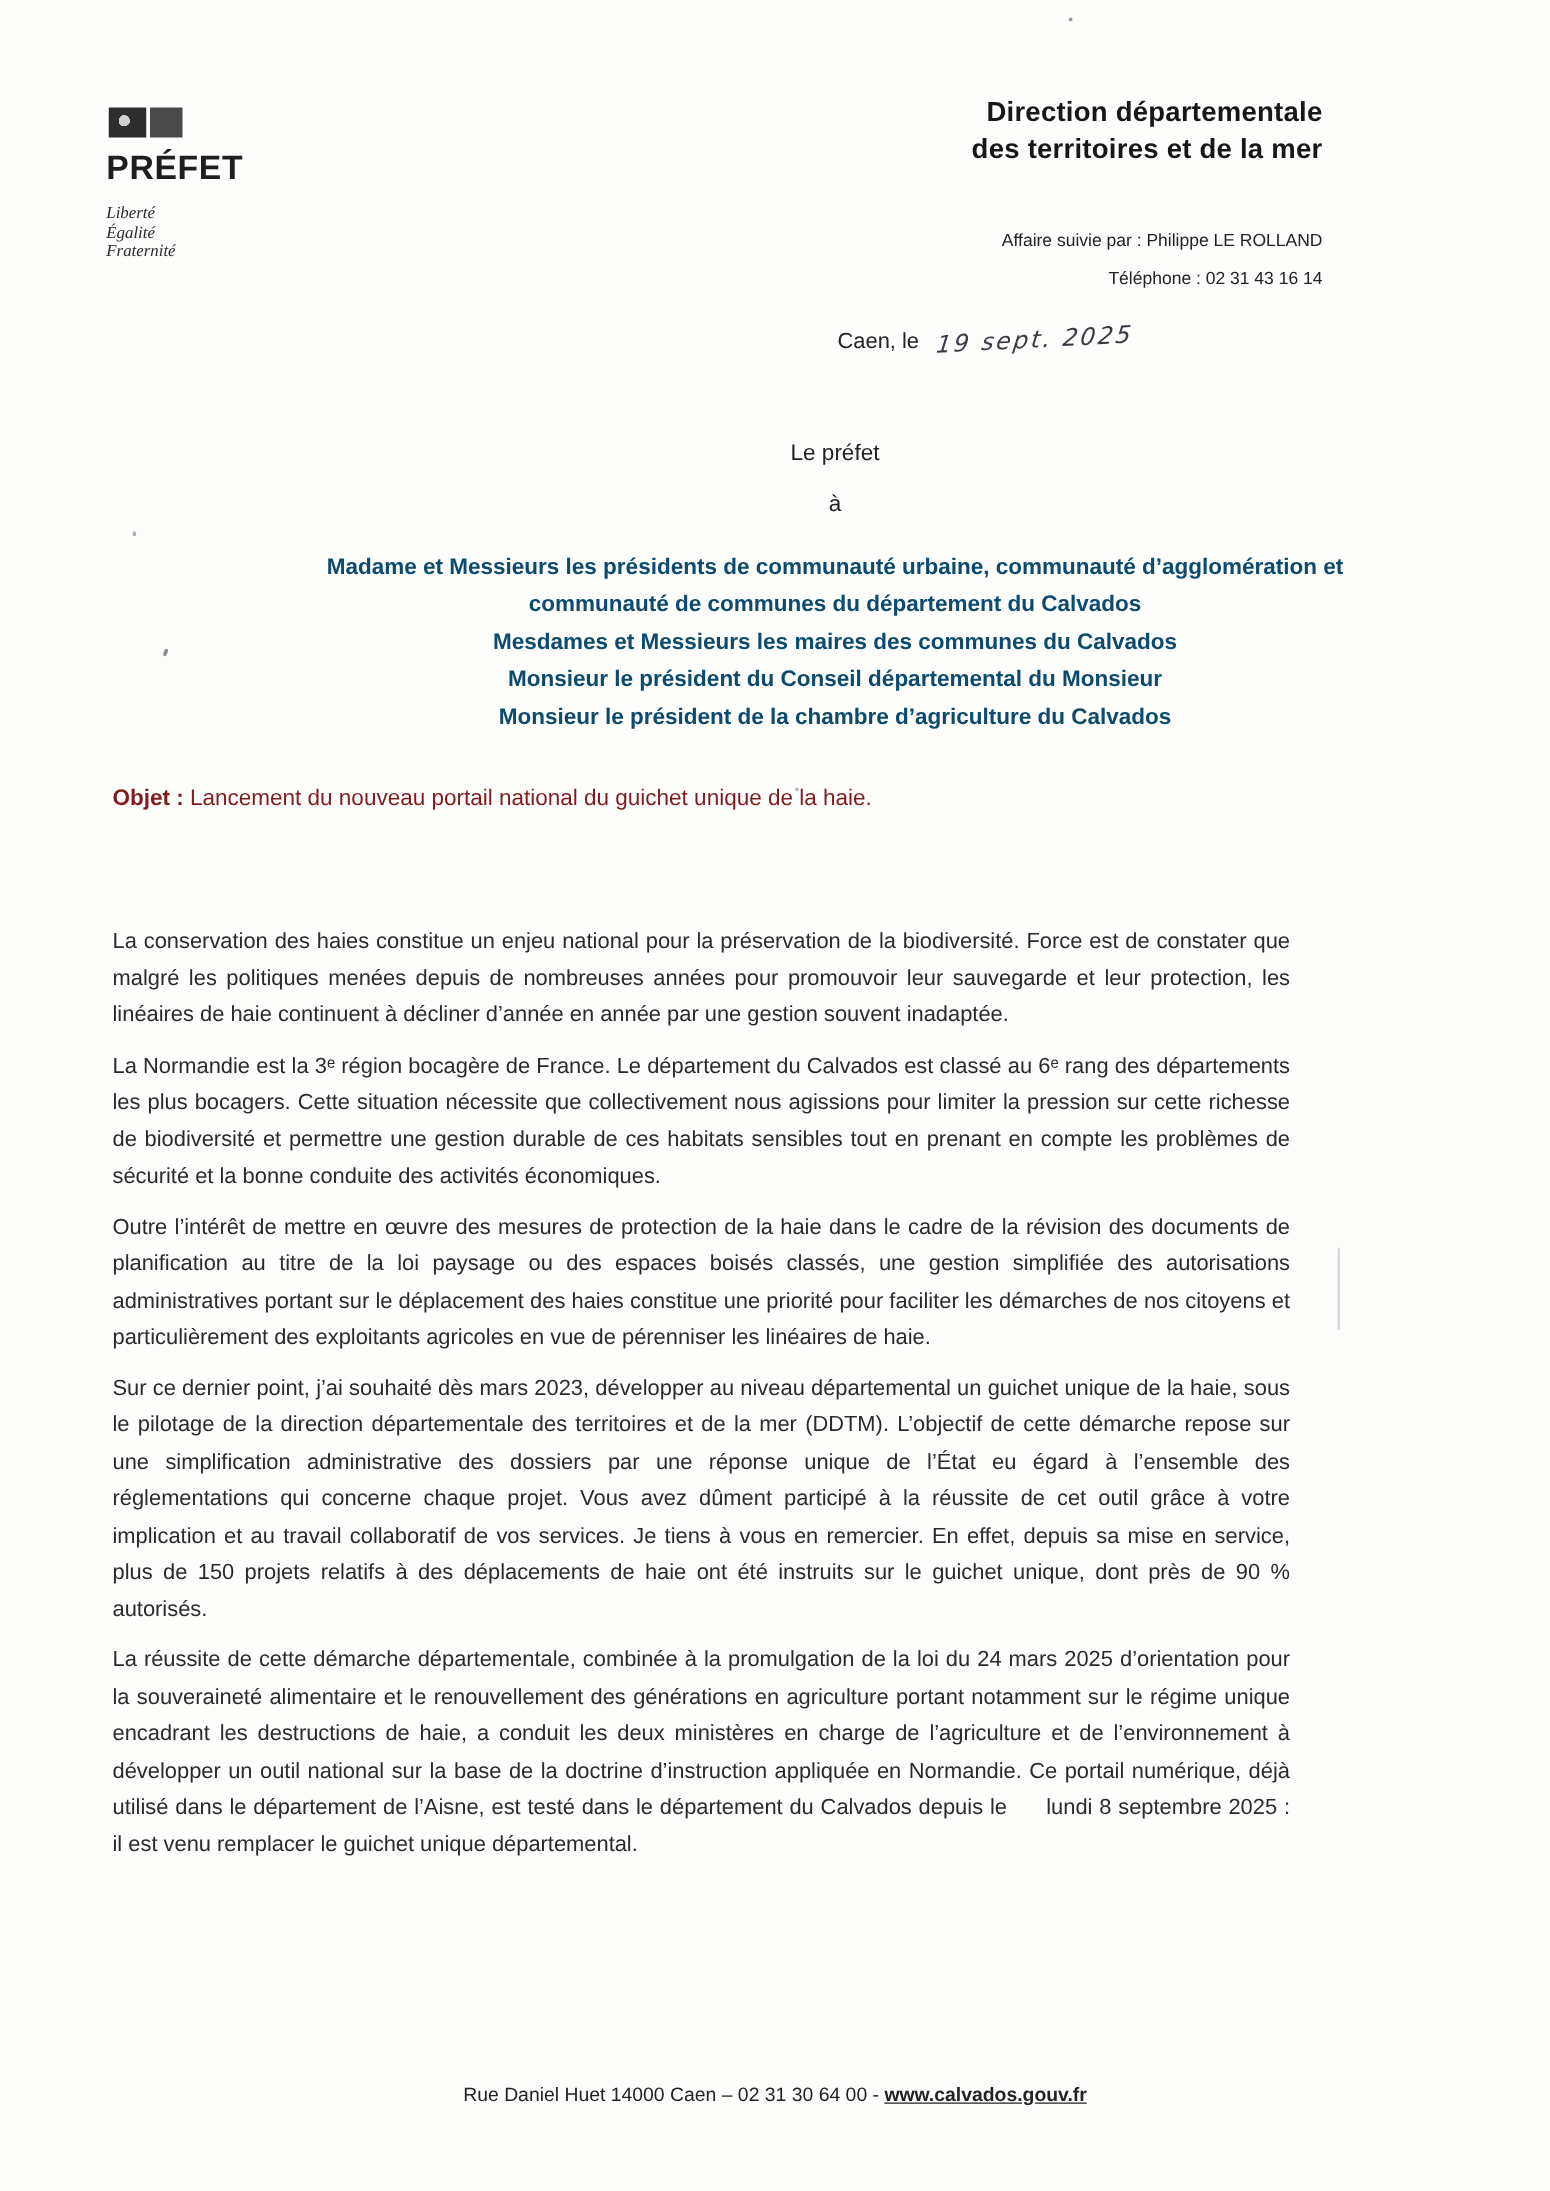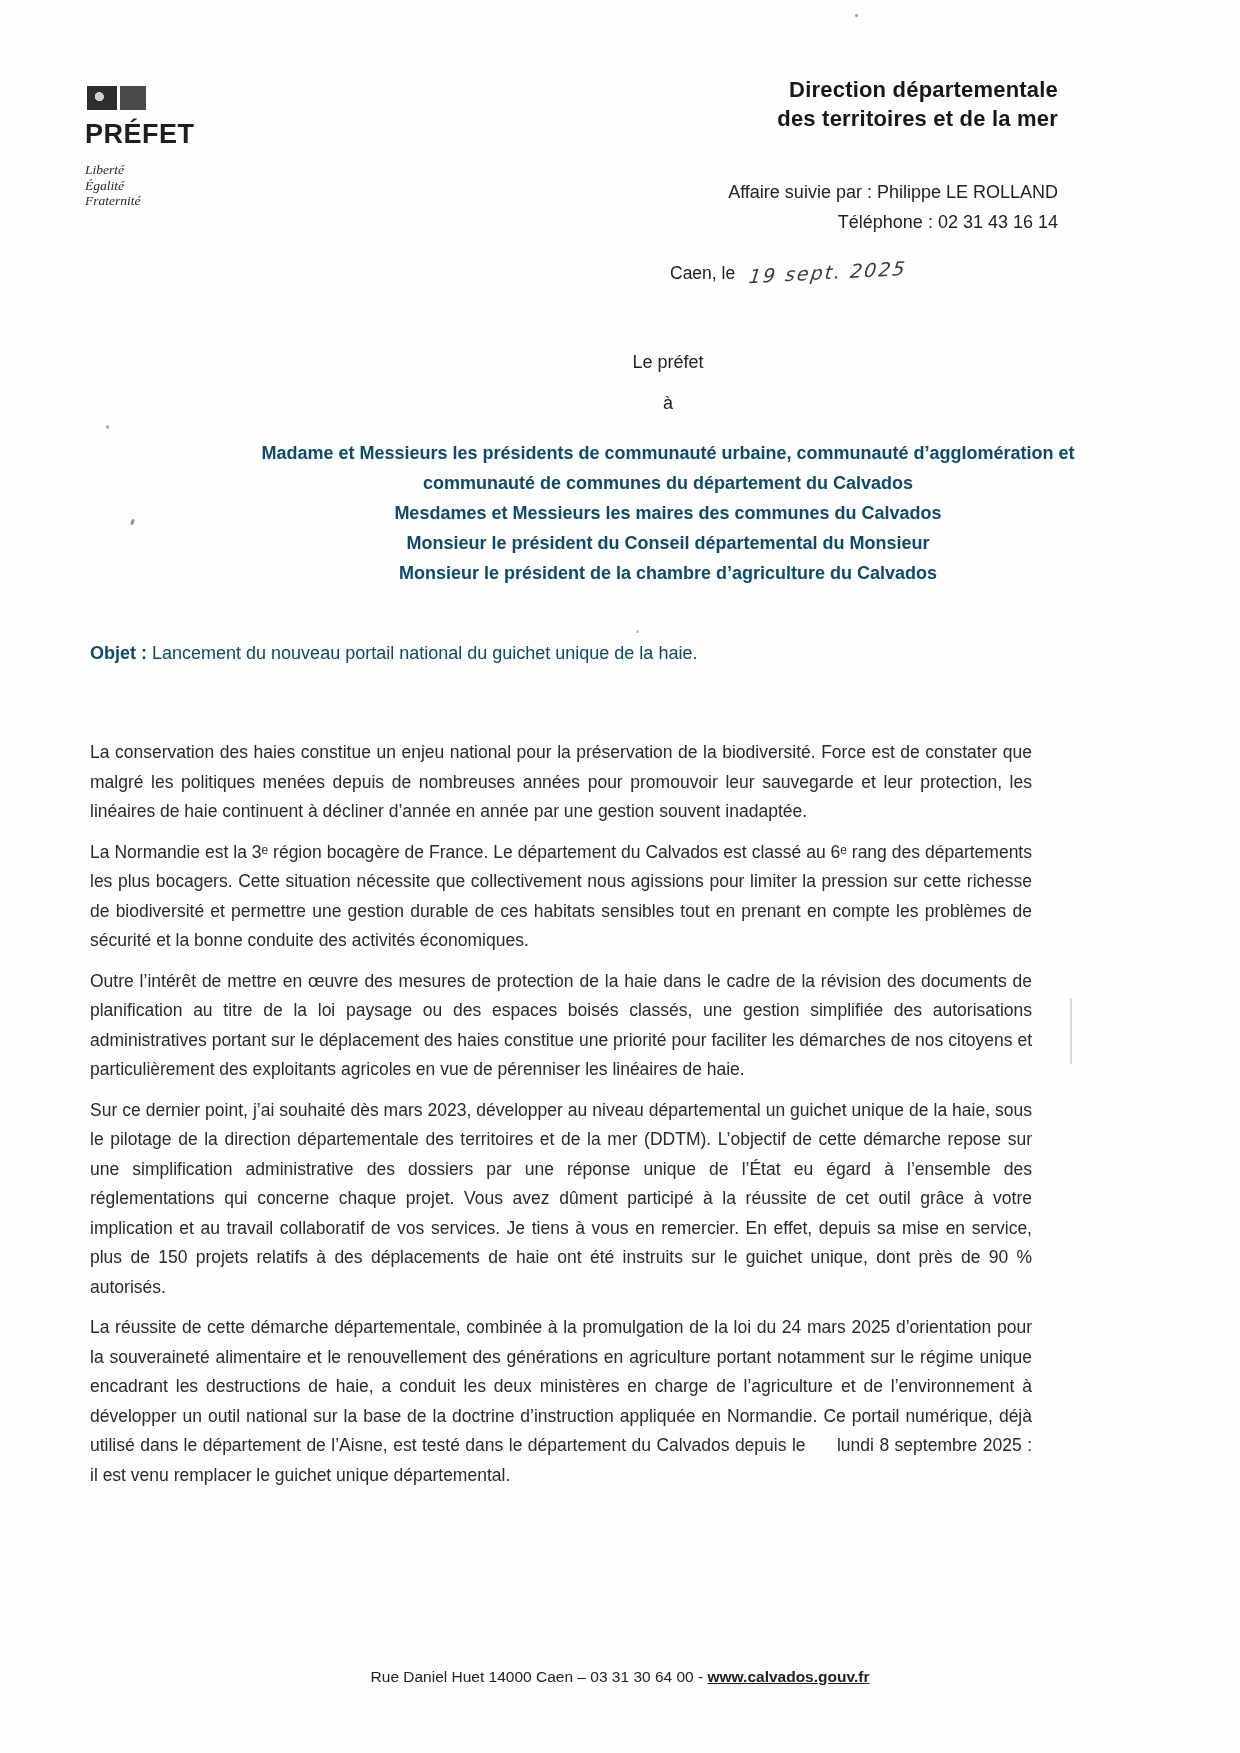--- a/index.html
+++ b/index.html
@@ -35,42 +35,42 @@
     font-family:"Liberation Serif", serif;
     font-style:italic;font-size:13.5px;line-height:15.5px;color:#2a2a2a;
   }
   .col-right{
     position:absolute;right:182px;top:62px;width:540px;text-align:right;
   }
   .dir-title{
     font-weight:bold;font-size:22px;line-height:29px;color:#171717;letter-spacing:.2px;margin-top:13px;
   }
   .contact{
-    margin-top:44px;font-size:18px;line-height:30px;color:#222;
+    margin-top:44px;font-size:14px;line-height:30px;color:#222;
   }
   .caen-line{
     margin-top:24px;text-align:left;padding-left:152px;font-size:17.5px;color:#222;
   }
   .handwritten{
     display:inline-block;
     font-family:"DejaVu Sans", sans-serif;
     font-style:italic;font-size:19px;color:#3a3a46;
     letter-spacing:2px;
     transform:rotate(-3deg) skewX(-10deg);
     margin-left:14px;
   }
   
   .salutation{position:absolute;left:0;top:352px;width:100%;text-align:center;padding-left:48px;}
   .le-prefet{font-size:18px;color:#222;}
   .a-word{margin-top:20px;font-size:18px;color:#222;}
   .recipients{margin-top:24px;font-size:18px;line-height:30px;color:#0c4a6e;font-weight:bold;}
   
   .objet{
-    position:absolute;left:90px;top:643px;width:950px;
-    font-size:18px;color:#0c4a6e;
+    position:absolute;left:90px;top:628px;width:950px;
+    font-size:18px;color:#7f1d1d;
   }
   .objet .lbl{font-weight:bold;}
   
   .letter-body{
     position:absolute;left:90px;top:738px;width:942px;
     font-size:17.5px;line-height:29.5px;text-align:justify;color:#2a2a2a;
   }
   .letter-body p{margin:0 0 11px 0;}
   .bold{font-weight:normal;padding-left:26px;}
   
@@ -137,21 +137,21 @@
 
   <div class="letter-body">
     <p>La conservation des haies constitue un enjeu national pour la préservation de la biodiversité. Force est de constater que malgré les politiques menées depuis de nombreuses années pour promouvoir leur sauvegarde et leur protection, les linéaires de haie continuent à décliner d’année en année par une gestion souvent inadaptée.</p>
     <p>La Normandie est la 3ᵉ région bocagère de France. Le département du Calvados est classé au 6ᵉ rang des départements les plus bocagers. Cette situation nécessite que collectivement nous agissions pour limiter la pression sur cette richesse de biodiversité et permettre une gestion durable de ces habitats sensibles tout en prenant en compte les problèmes de sécurité et la bonne conduite des activités économiques.</p>
     <p>Outre l’intérêt de mettre en œuvre des mesures de protection de la haie dans le cadre de la révision des documents de planification au titre de la loi paysage ou des espaces boisés classés, une gestion simplifiée des autorisations administratives portant sur le déplacement des haies constitue une priorité pour faciliter les démarches de nos citoyens et particulièrement des exploitants agricoles en vue de pérenniser les linéaires de haie.</p>
     <p>Sur ce dernier point, j’ai souhaité dès mars 2023, développer au niveau départemental un guichet unique de la haie, sous le pilotage de la direction départementale des territoires et de la mer (DDTM). L’objectif de cette démarche repose sur une simplification administrative des dossiers par une réponse unique de l’État eu égard à l’ensemble des réglementations qui concerne chaque projet. Vous avez dûment participé à la réussite de cet outil grâce à votre implication et au travail collaboratif de vos services. Je tiens à vous en remercier. En effet, depuis sa mise en service, plus de 150 projets relatifs à des déplacements de haie ont été instruits sur le guichet unique, dont près de 90 % autorisés.</p>
     <p><span>La réussite de cette démarche départementale, combinée à la promulgation de la loi du 24 mars 2025 d’orientation pour la souveraineté alimentaire et le renouvellement des générations en agriculture portant notamment sur le régime unique encadrant les destructions de haie, a conduit les deux ministères en charge de l’agriculture et de l’environnement à développer un outil national sur la base de la doctrine d’instruction appliquée en Normandie. Ce portail numérique, déjà utilisé dans le département de l’Aisne, est testé dans le département du Calvados depuis le </span><span class="bold">lundi 8 septembre 2025</span><span> : il est venu remplacer le guichet unique départemental.</span></p>
   </div>
 
   <div class="footer">
-    <span>Rue Daniel Huet 14000 Caen – 03 31 30 64 00 - </span><a href="#">www.calvados.gouv.fr</a>
+    <span>Rue Daniel Huet 14000 Caen – 02 31 30 64 00 - </span><a href="#">www.calvados.gouv.fr</a>
   </div>
 
   <div class="speck s1"></div>
   <div class="speck s2"></div>
   <div class="speck s3"></div>
   <div class="speck s4"></div>
   <div class="edge-mark"></div>
 
 </div>
 

